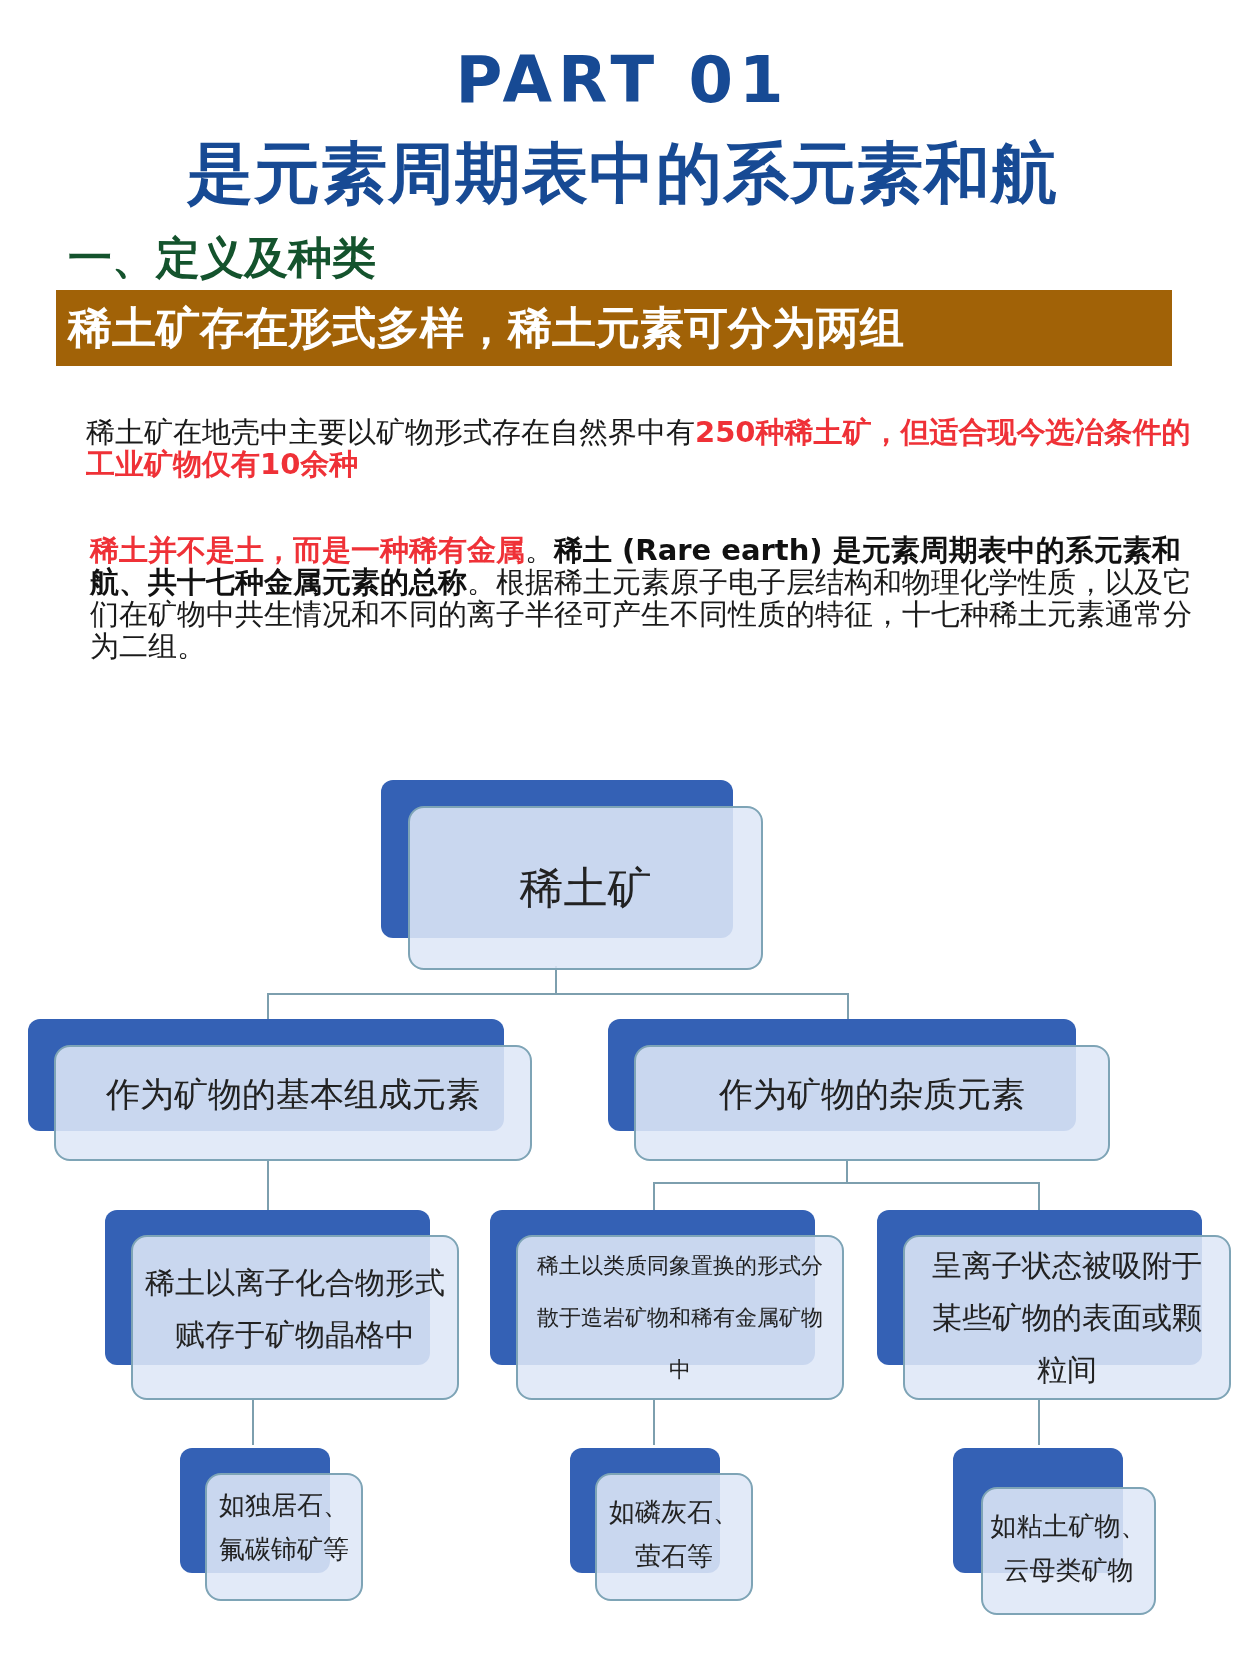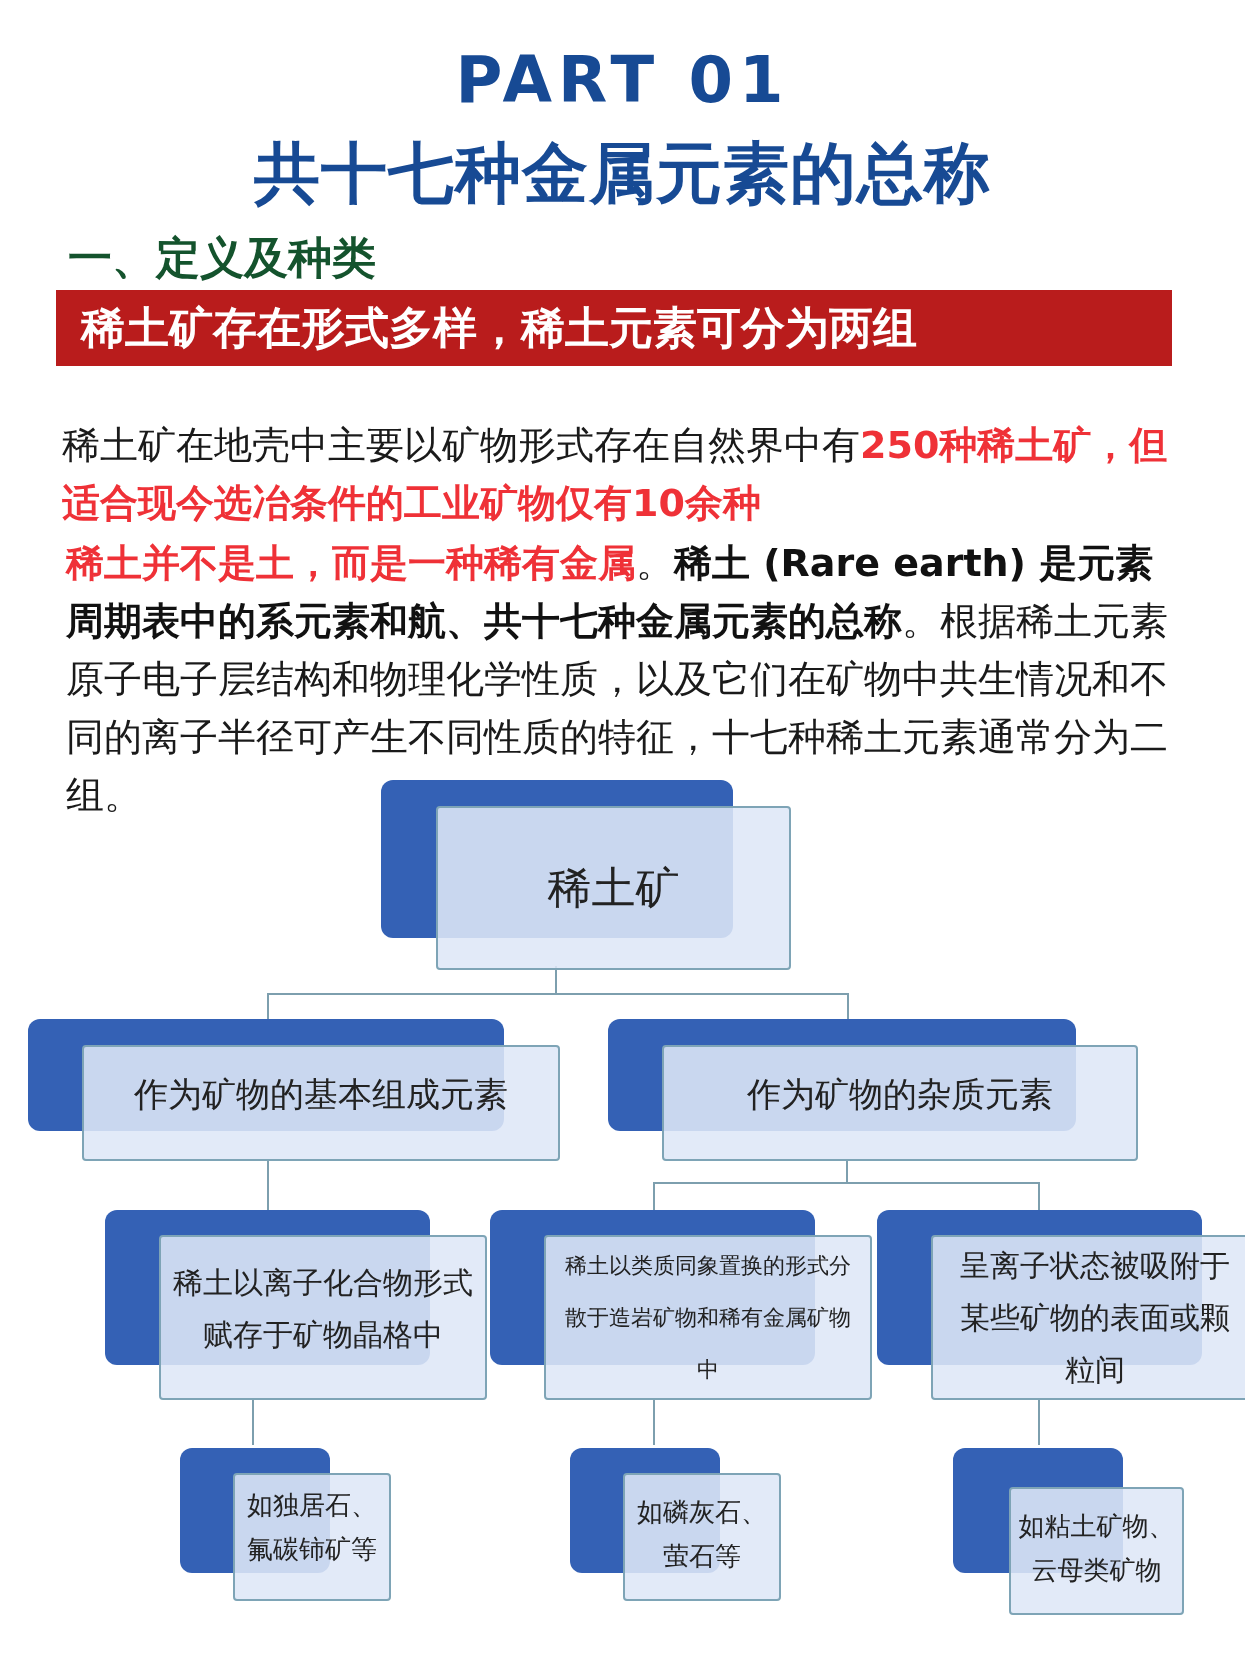--- a/index.html
+++ b/index.html
@@ -6,41 +6,41 @@
   body { width:1245px; height:1660px; position:relative; overflow:hidden;
          font-family:"DejaVu Sans","Liberation Sans",sans-serif; }
   .part-title { position:absolute; left:0; width:1245px; top:40px; text-align:center;
     font-family:"DejaVu Sans","Liberation Sans",sans-serif; font-weight:900; font-size:64px;
     color:#174a94; letter-spacing:6px; line-height:80px; }
   .main-title { position:absolute; left:0; width:1245px; top:132px; text-align:center;
     font-weight:900; font-size:66px; color:#174a94; line-height:84px; letter-spacing:1px; }
   .section-h { position:absolute; left:68px; top:230px; font-weight:900; font-size:44px;
     color:#14532d; line-height:56px; }
   .banner { position:absolute; left:56px; top:290px; width:1116px; height:76px;
-    background:#b91c1c; color:#fff; font-weight:900; font-size:44px; line-height:76px;
-    padding-left:25px; box-sizing:border-box; white-space:nowrap; }
-  .para { position:absolute; font-size:38px; line-height:58px; color:#1a1a1a; }
+    background:#a16207; color:#fff; font-weight:900; font-size:44px; line-height:76px;
+    padding-left:12px; box-sizing:border-box; white-space:nowrap; }
+  .para { position:absolute; font-size:29px; line-height:32px; color:#1a1a1a;margin-left:24px; }
   .p1 { left:62px; top:416px; width:1120px; }
   .p2 { left:66px; top:534px; width:1120px; }
   .red { color:#ef3137; font-weight:700; }
   .bold { font-weight:700; color:#111; }
 
   
   .node { position:absolute; }
   .node .back { position:absolute; left:0; top:0; background:#3461b5; border-radius:12px; }
   .node .front { position:absolute; background:rgba(222,231,247,0.88); border:2px solid #7ea4b6;
-    border-radius:4px; box-sizing:border-box; display:flex; align-items:center; justify-content:center;
-    text-align:center; color:#222;margin-left:28px; }
+    border-radius:16px; box-sizing:border-box; display:flex; align-items:center; justify-content:center;
+    text-align:center; color:#222; }
   .line { position:absolute; background:#7d9fae; }
 </style>
 </head>
 <body>
 
 <div class="part-title">PART 01</div>
-<div class="main-title">共十七种金属元素的总称</div>
+<div class="main-title">是元素周期表中的系元素和航</div>
 <div class="section-h">一、定义及种类</div>
 <div class="banner">稀土矿存在形式多样，稀土元素可分为两组</div>
 
 <div class="para p1"><span>稀土矿在地壳中主要以矿物形式存在自然界中有</span><span class="red">250种稀土矿，但适合现今选冶条件的工业矿物仅有10余种</span></div>
 
 <div class="para p2"><span class="red">稀土并不是土，而是一种稀有金属</span><span>。</span><span class="bold">稀土 (Rare earth) 是元素周期表中的系元素和航、共十七种金属元素的总称</span><span>。根据稀土元素原子电子层结构和物理化学性质，以及它们在矿物中共生情况和不同的离子半径可产生不同性质的特征，十七种稀土元素通常分为二组。</span></div>
 
 <div class="line" style="left:555px;top:966px;width:2px;height:28px;"></div>
 <div class="line" style="left:267px;top:993px;width:582px;height:2px;"></div>
 <div class="line" style="left:267px;top:993px;width:2px;height:26px;"></div>

